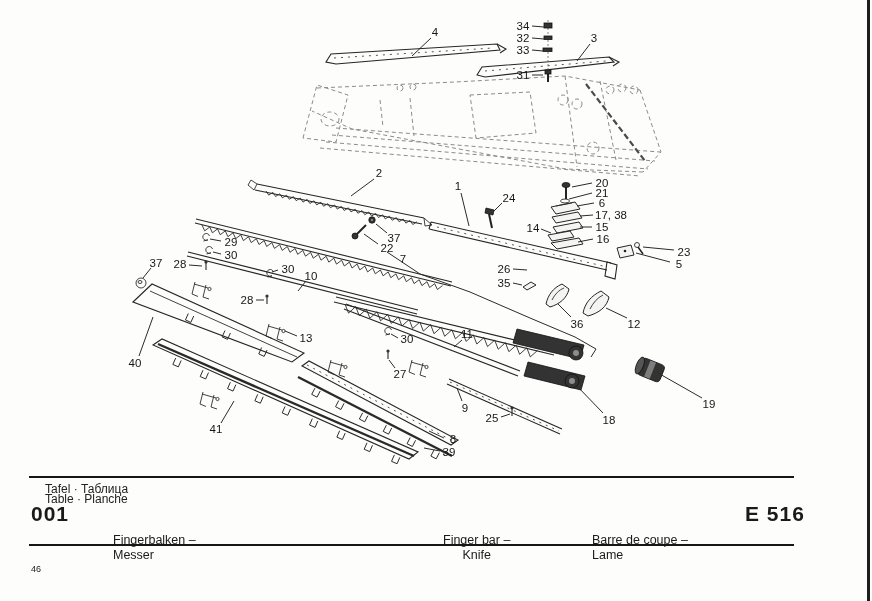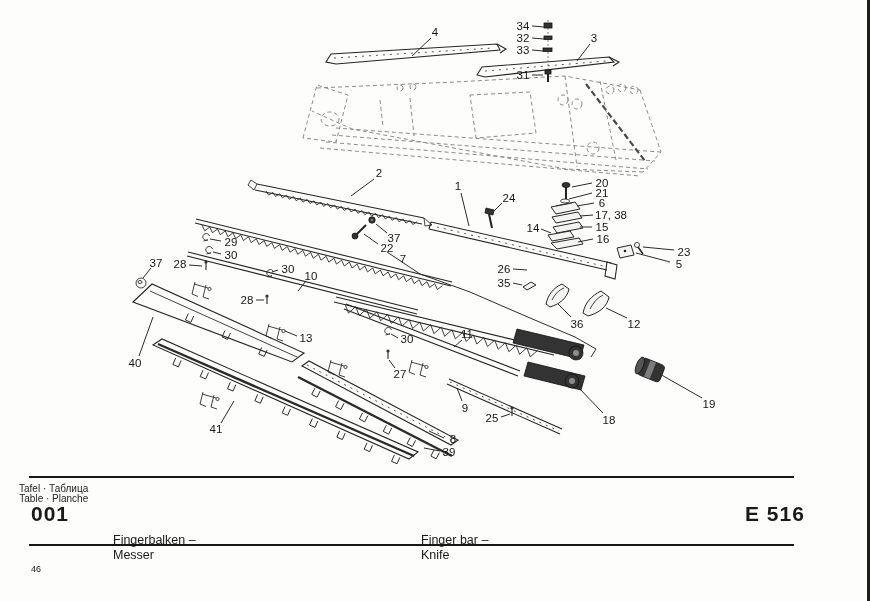--- a/index.html
+++ b/index.html
@@ -10,26 +10,26 @@
   svg text{font-family:"Liberation Sans",sans-serif;font-size:11.5px;fill:#161616;}
   .ln{stroke:#262626;stroke-width:1.1;fill:none;}
   .thin{stroke:#2c2c2c;stroke-width:0.9;fill:none;}
   .hatch{stroke:#555;stroke-width:1;stroke-dasharray:2 5;fill:none;}
   .phantom{stroke:#8b8b8b;stroke-width:1;stroke-dasharray:4 3;fill:none;}
   .dark{fill:#333;stroke:#111;stroke-width:0.8;}
   .plate{fill:#f4f4f1;stroke:#262626;stroke-width:1;}
   
   .rule{position:absolute;left:29px;width:765px;border-top:2px solid #161616;}
   #rule-top{top:476px;} #rule-bottom{top:544px;}
-  .idx-small{position:absolute;left:19px;top:484px;font-size:10px;line-height:10px;color:#222;text-align:right;}
+  .idx-small{position:absolute;left:45px;top:484px;font-size:12px;line-height:10px;color:#222;}
   .big-num{position:absolute;font-size:21px;font-weight:bold;letter-spacing:1px;}
   #table-number{left:31px;top:502px;}
   #plate-code{left:745px;top:502px;}
   .col{position:absolute;top:501px;font-size:12.5px;font-weight:normal;line-height:15px;white-space:nowrap;margin-top:32px;}
-  #col-de{left:113px;} #col-ru{left:256px;} #col-en{left:421px;} #col-fr{left:592px;}
+  #col-de{left:113px;} #col-ru{left:256px;} #col-en{left:443px;text-align:center;} #col-fr{left:592px;}
   #page-num{position:absolute;left:31px;top:564px;font-size:9px;text-align:right;}
 </style>
 </head>
 <body>
 
 <div id="page">
 
   <svg width="872" height="601" viewBox="0 0 872 601">
 
     <defs>
@@ -339,19 +339,23 @@
   <div id="table-number" class="big-num">001</div>
 
   <div id="col-de" class="col">
     <div>Fingerbalken –</div>
     <div>Messer</div>
   </div>
   <div id="col-en" class="col">
     <div>Finger bar –</div>
     <div>Knife</div>
   </div>
+  <div id="col-fr" class="col">
+    <div>Barre de coupe –</div>
+    <div>Lame</div>
+  </div>
 
   <div id="plate-code" class="big-num">E 516</div>
   <div id="rule-bottom" class="rule"></div>
   <div id="page-num">46</div>
 
   <div id="scan-edge"></div>
 </div>
 
 </body></html>

